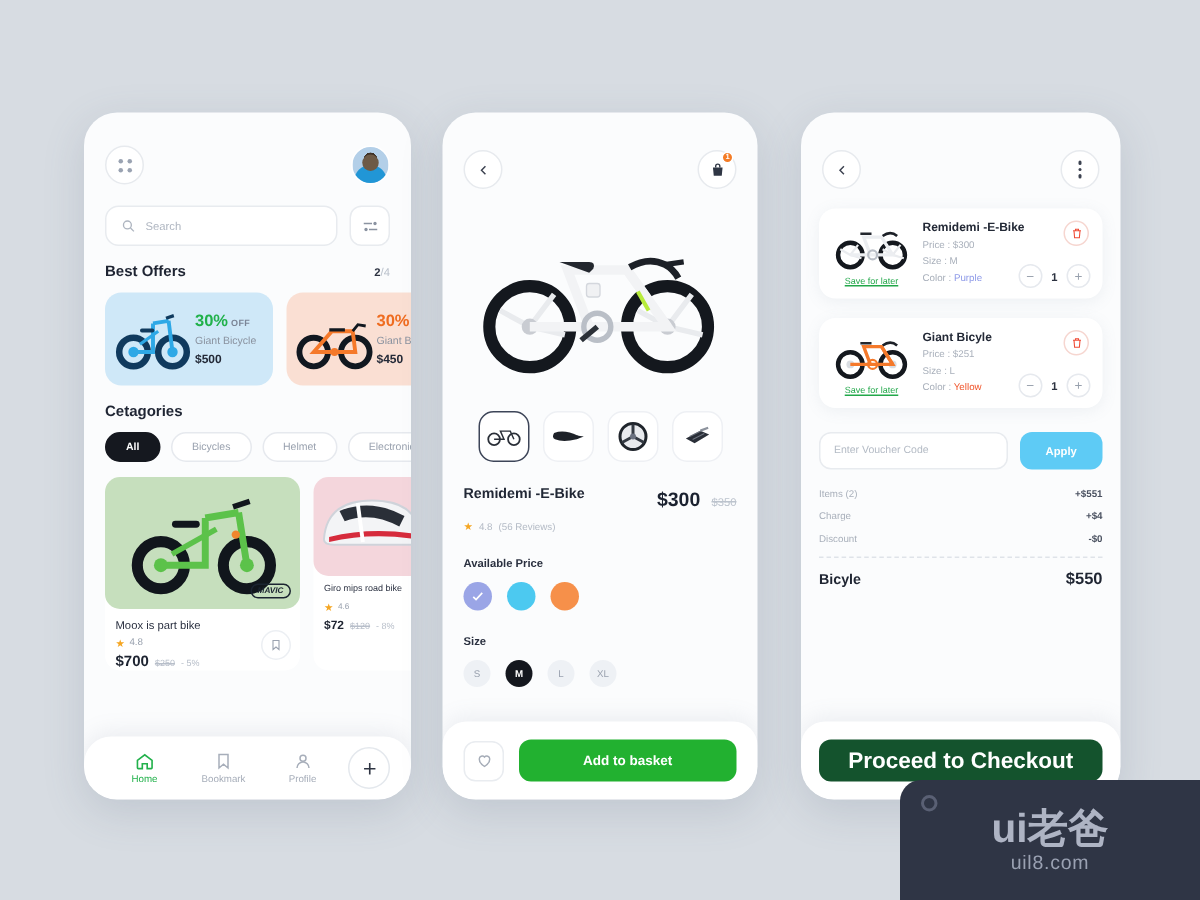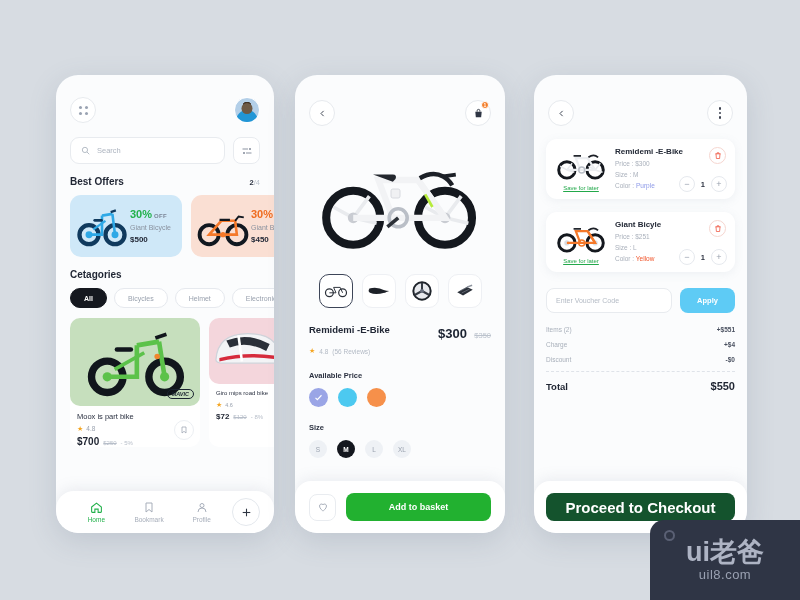--- a/index.html
+++ b/index.html
@@ -199,21 +199,21 @@
   .c-foot {
     position: absolute; left: 0; right: 0; bottom: 0; height: 52px; background: #fff;
     border-radius: 16px 16px 22px 22px; box-shadow: 0 -3px 14px rgba(120,135,155,.12);
     display: flex; align-items: center; padding: 0 12px;
   }
   .c-cta { flex: 1; height: 28px; border-radius: 8px; background: #14532d; color: #fff;
       display:flex; align-items:center; justify-content:center; font-size: 15px; font-weight: bold; }
 
   
   .wm {
-    position: absolute; right: 0px; bottom: 0px; width: 150px; height: 80px;
+    position: absolute; right: 0px; bottom: 0px; width: 200px; height: 80px;
     background: #2f3545; border-radius: 14px 0 0 0;
     display: flex; flex-direction: column; align-items: center; justify-content: center; gap: 1px;
   }
   .wm .dot { position:absolute; left: 14px; top: 10px; width: 11px; height: 11px; border-radius:50%;
       border:2px solid #5a6074; }
   .wm .big { font-size: 27px; font-weight: bold; color: #aeb4c4; letter-spacing: 0px; line-height:1; }
   .wm .small { font-size: 13px; color: #9aa1b2; letter-spacing: .5px; }
 </style>
 </head>
 <body>
@@ -619,21 +619,21 @@
       <div class="sumrow">
         <span>Charge</span>
           <span class="v">+$4</span>
       </div>
       <div class="sumrow">
         <span>Discount</span>
           <span class="v">-$0</span>
       </div>
       <div class="dashed"></div>
       <div class="totrow">
-        <span class="l">Total</span>
+        <span class="l">Bicyle</span>
         <span class="r">$550</span>
       </div>
     </div>
 
     <div class="c-foot">
       <div class="c-cta">Proceed to Checkout</div>
     </div>
   </div>
 
   <div class="wm">

